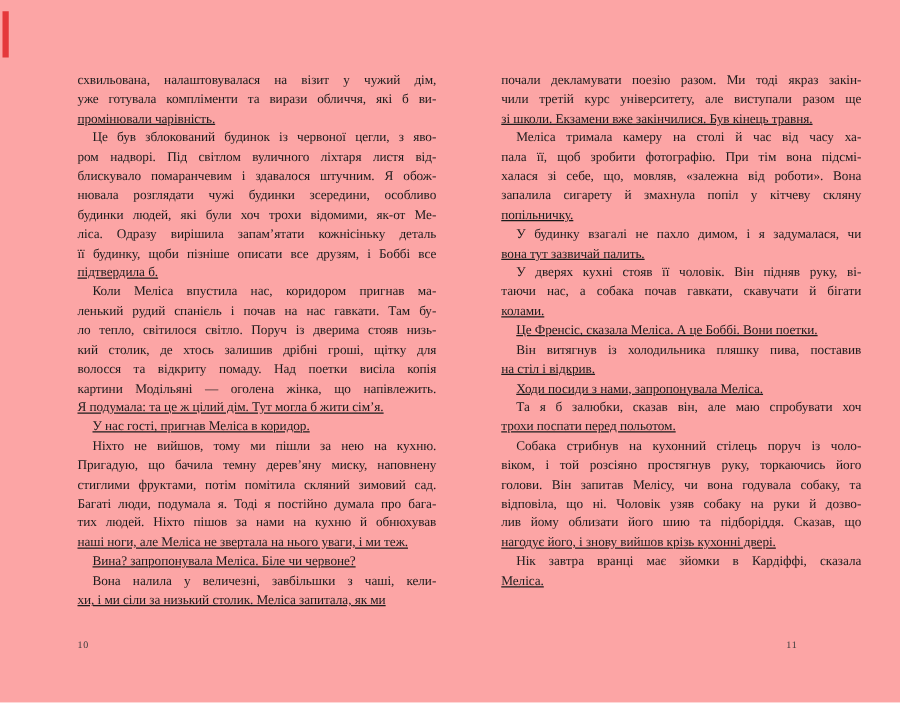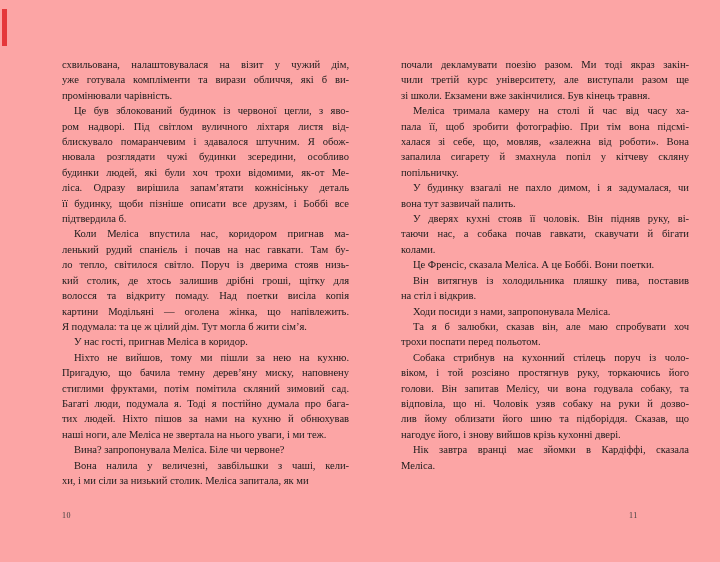--- a/index.html
+++ b/index.html
@@ -30,21 +30,21 @@
     line-height: 15.4px;
     letter-spacing: -0.05px;
   }
   .col-left  { left: 62px;  width: 287px; }
   .col-right { left: 384px; width: 288px; margin-left: 17px; }
   .line {
     text-align: justify;
     text-align-last: justify;
     white-space: normal;
   }
-  .line.para-end { text-align-last: left; }
+  .line.para-end { text-align-last: left; text-decoration: underline; }
   .line.para-start { text-indent: 12px; }
   .pagenum {
     position: absolute;
     top: 511px;
     font-size: 8px;
     letter-spacing: 0.6px;
     color: #3d3d3d;
   }
   .pagenum-left  { left: 62px; }
   .pagenum-right { left: 629px; }

